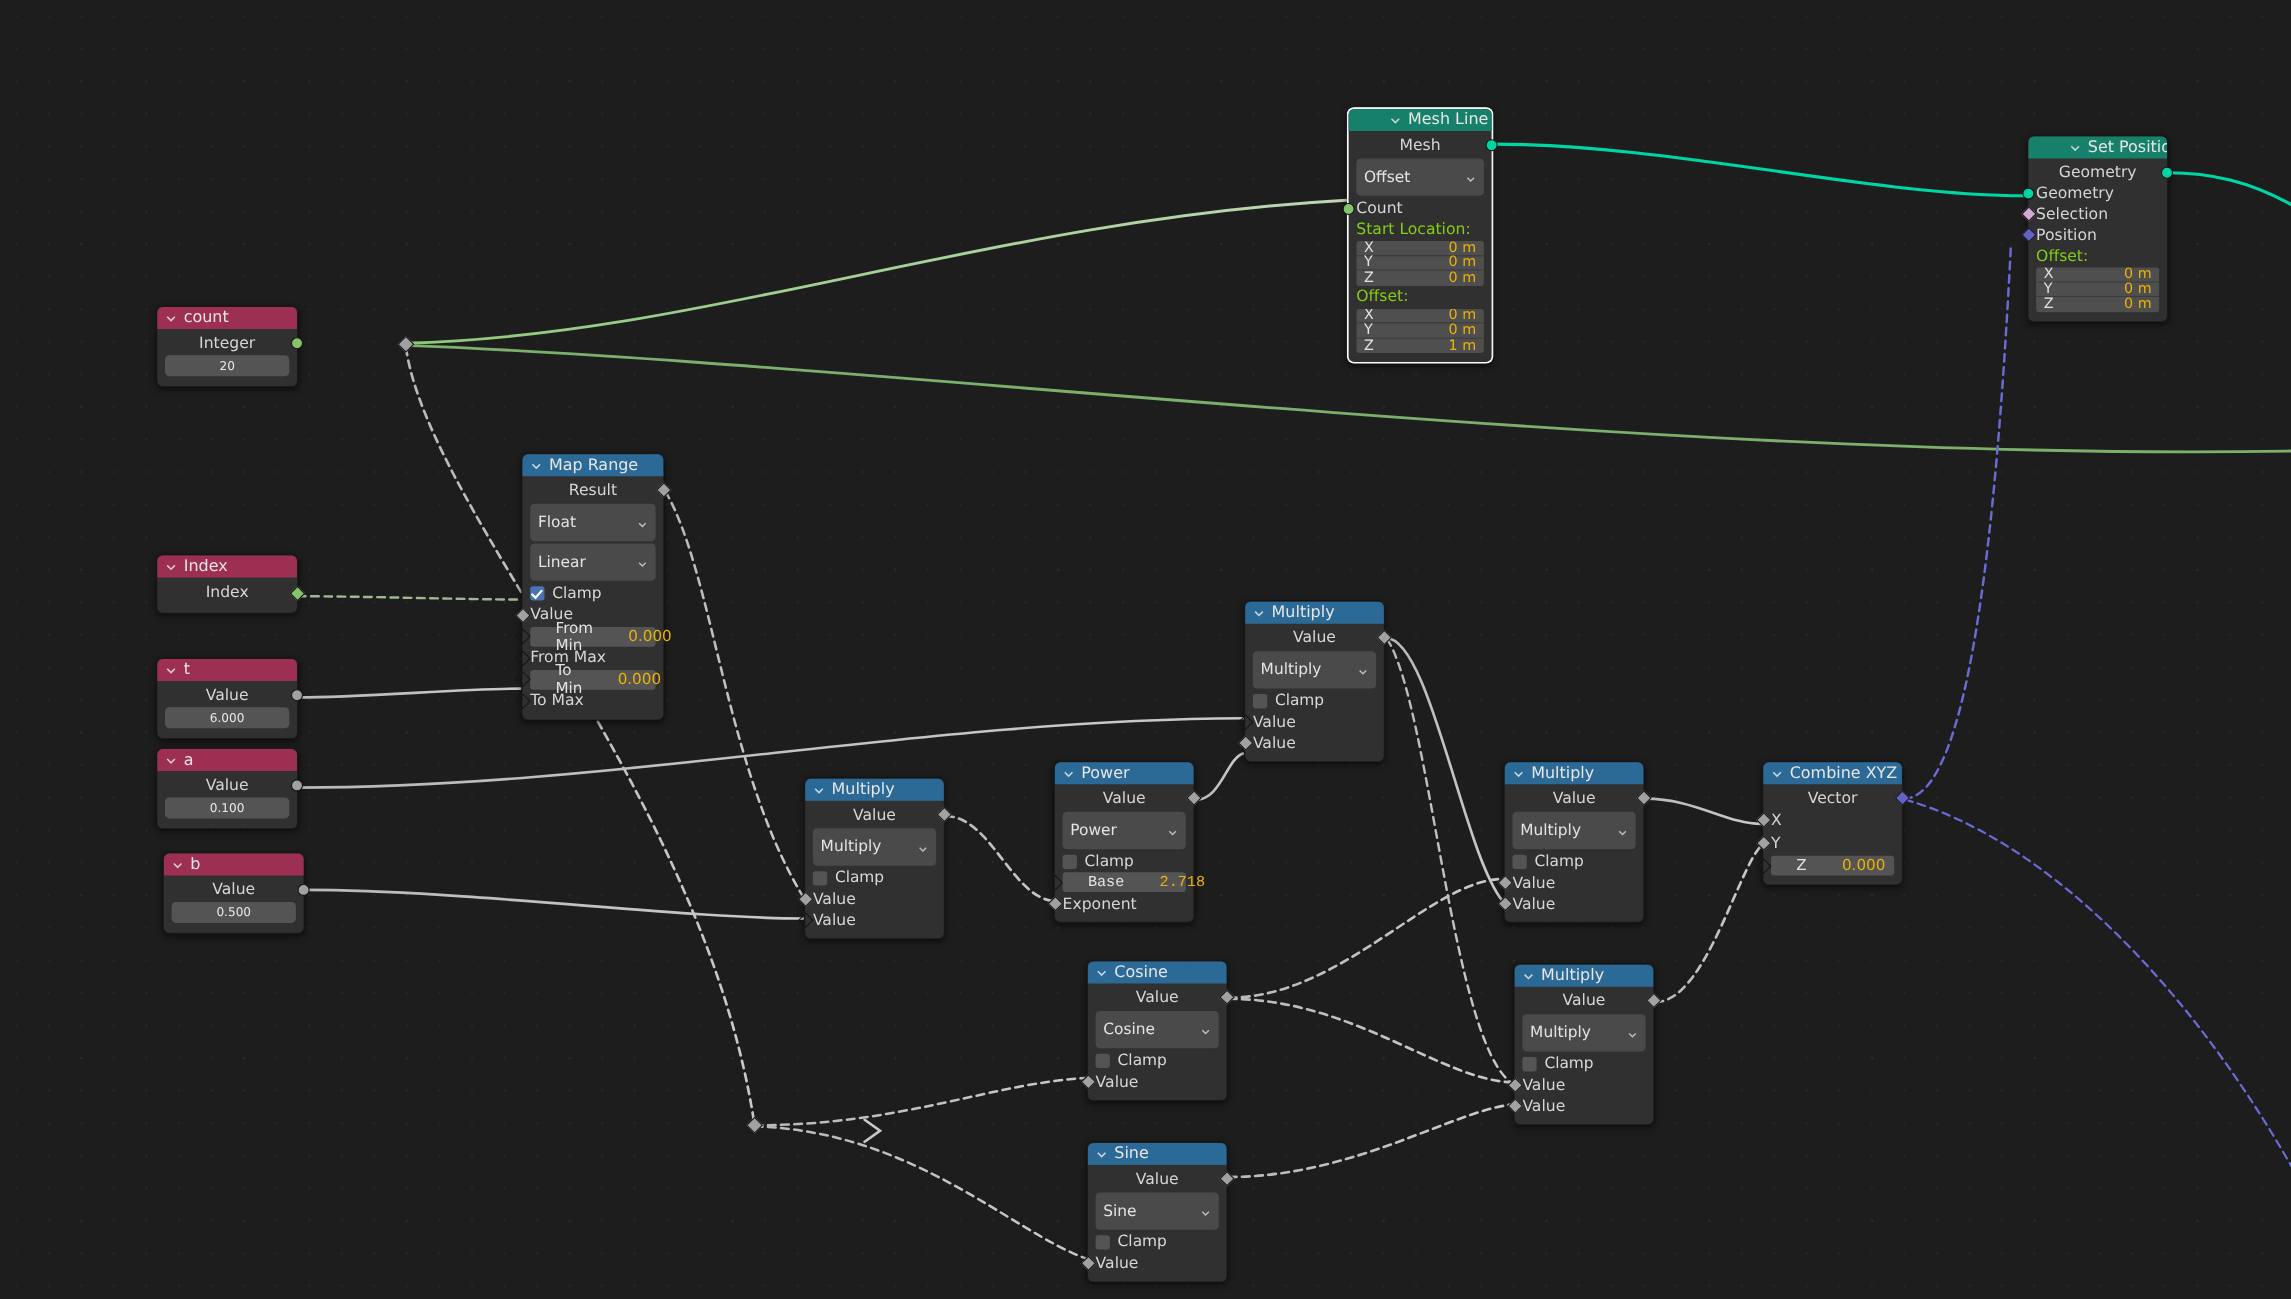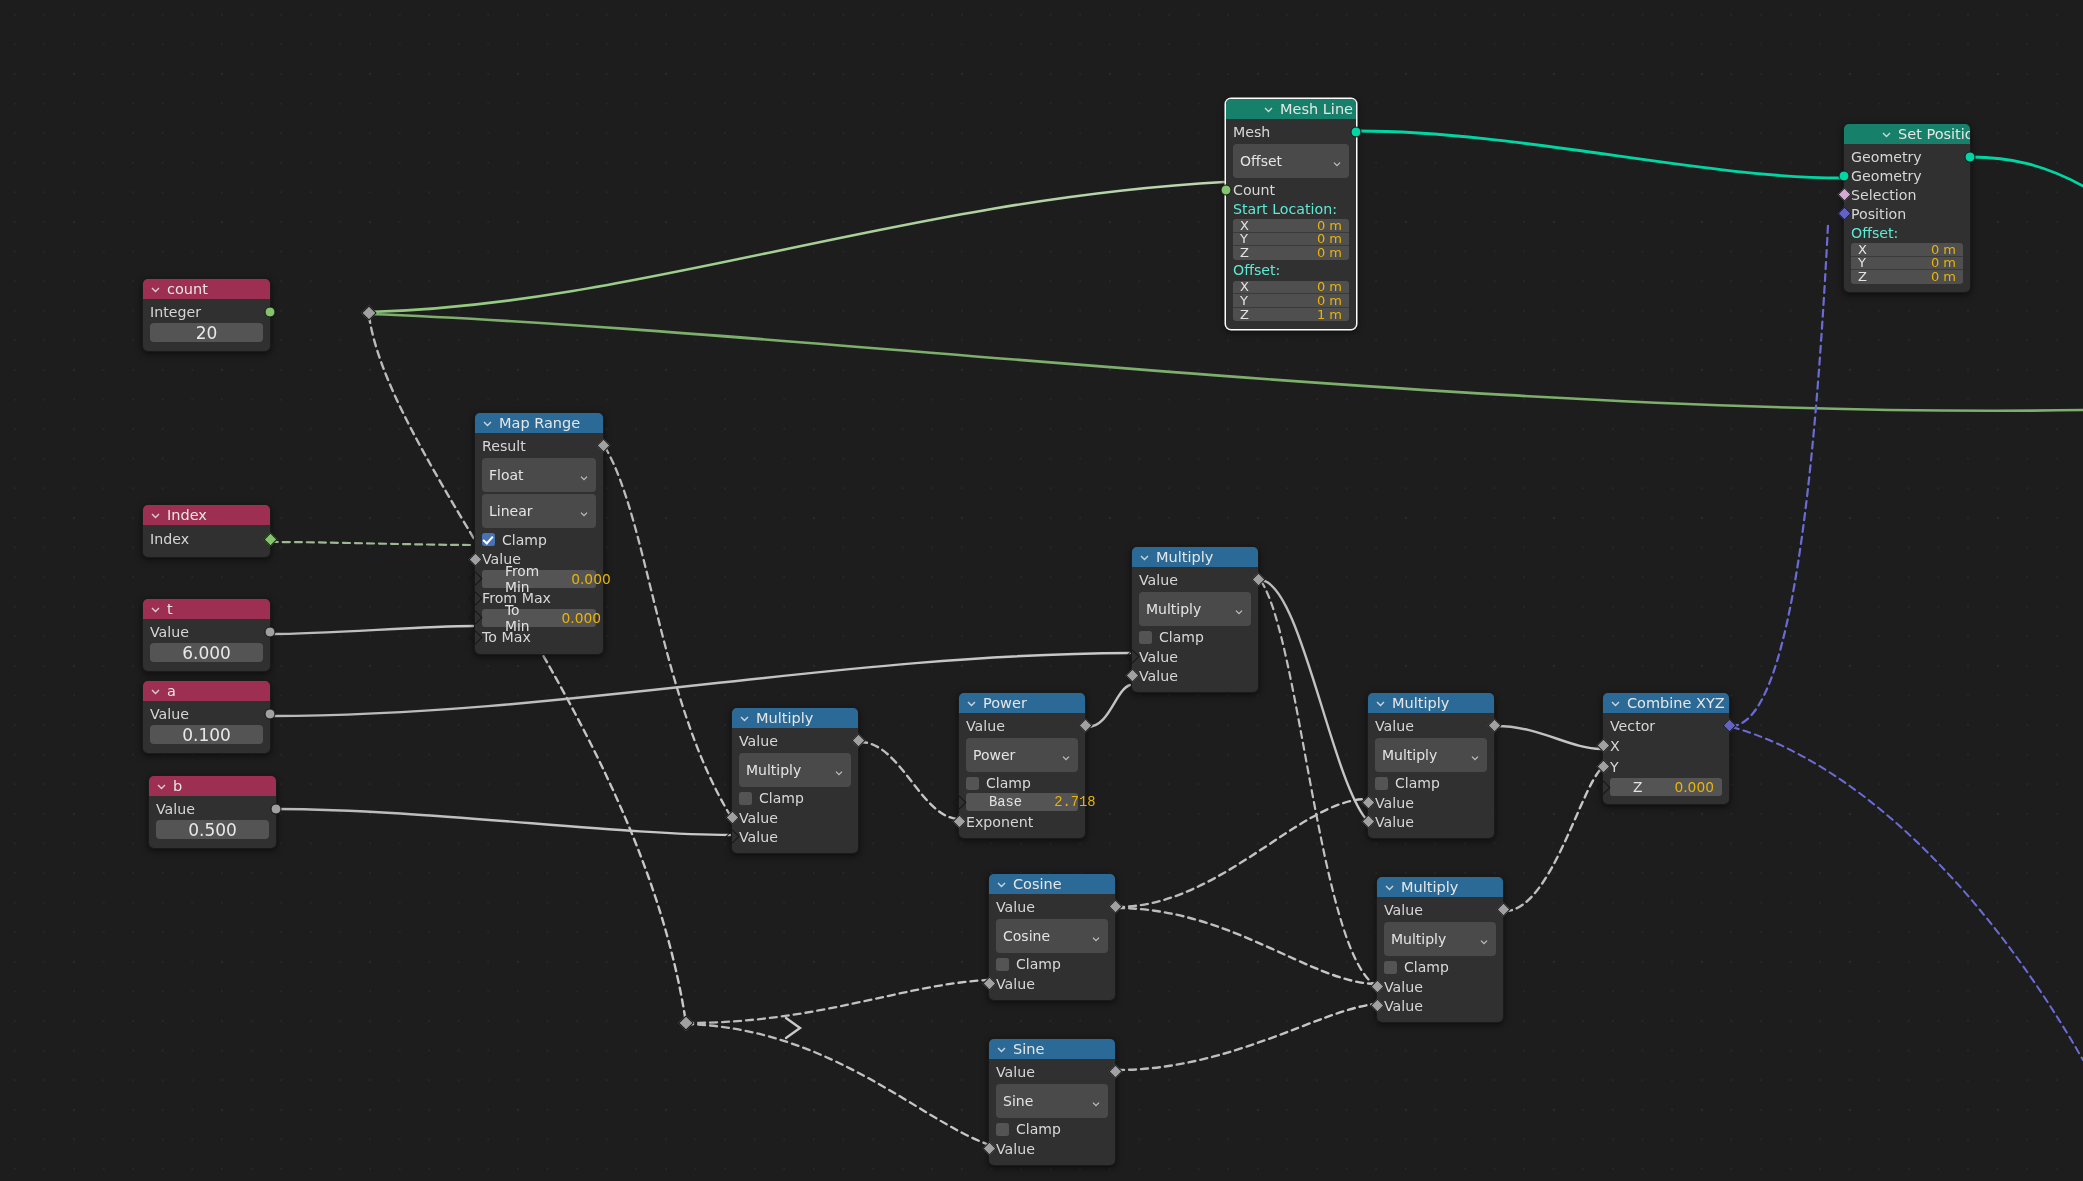--- a/index.html
+++ b/index.html
@@ -43,42 +43,42 @@
   }
   .node .hdr .chev{ display:inline-block; width:11px; height:11px; flex:none; opacity:.85; }
   .node .hdr .chev svg{ display:block; }
   .hdr.input{ background:#9c2f52; }
   .hdr.math { background:#2b6a96; }
   .hdr.geo  { background:#16806a;padding-left:37px; }
 
   .body{ padding:3px 7px 0 7px; }
 
   .row{ position:relative; height:19px; display:flex; align-items:center; font-size:14.2px; color:#d6d6d6; }
-  .row.out{ justify-content:flex-start; }
+  .row.out{ justify-content:center; }
   .row.in { justify-content:flex-start; }
   .lbl{ white-space:nowrap; }
-  .sectlbl{ font-size:14.2px; color:#5eead4; height:19px; display:flex; align-items:center; }
+  .sectlbl{ font-size:14.2px; color:#84cc16; height:19px; display:flex; align-items:center; }
 
   
   .sock{ position:absolute; width:11px; height:11px; top:50%; transform:translate(-50%,-50%); }
   .sock.l{ left:-7px; } .sock.r{ left:calc(100% + 7px); }
   .sock .dot{ width:11px; height:11px; border-radius:50%; border:1.1px solid #161616; display:block; }
   .sock .dia{ width:10px; height:10px; border:1.1px solid #161616; display:block; transform:rotate(45deg); margin:0.5px; }
   .sock .diah{ width:10px; height:10px; border:1.6px solid #161616; background:transparent; display:block; transform:rotate(45deg); margin:0.5px; }
   .s-green{ background:#86c36e; }
   .s-geo  { background:#00d6a3; }
   .s-grey { background:#a1a1a1; }
   .s-vec  { background:#6363c7; }
   .s-sel  { background:#d6a8d6; }
 
   
   .wval{
     height:19px; border-radius:4px; background:#545454;
     display:flex; align-items:center; justify-content:center;
-    font-size:17px; color:#e8e8e8; margin:2px 0;
+    font-size:11px; color:#e8e8e8; margin:2px 0;
   }
   .wnum{
     height:18px; border-radius:3px; background:#545454;
     display:flex; align-items:center; justify-content:space-between;
     padding:0 9px; font-size:13.8px; color:#e3e3e3; margin:1px 0;
     position:relative;
   }
   .wnum .nm{ color:#e3e3e3; }
   .wnum .nv{ color:#eab308; }
   .wnum.vecrow{ border-radius:0; margin:0; height:13.5px; font-size:13px; background:#4f4f4f;

